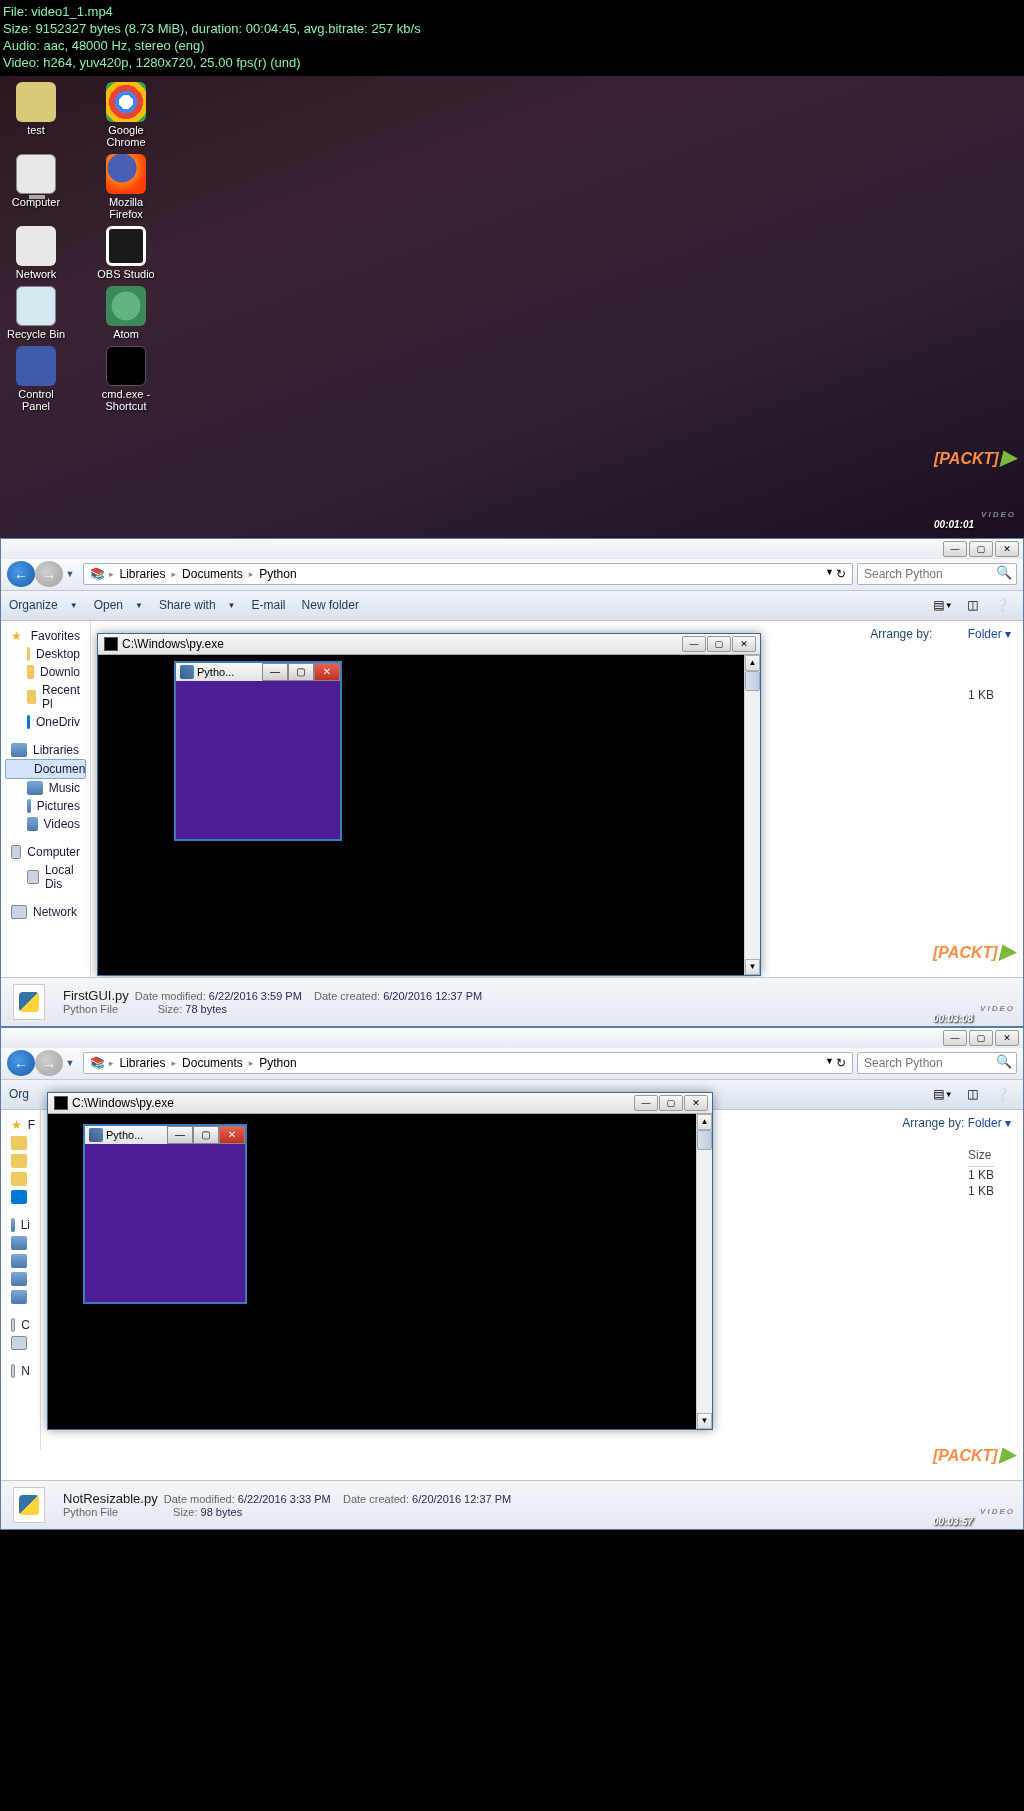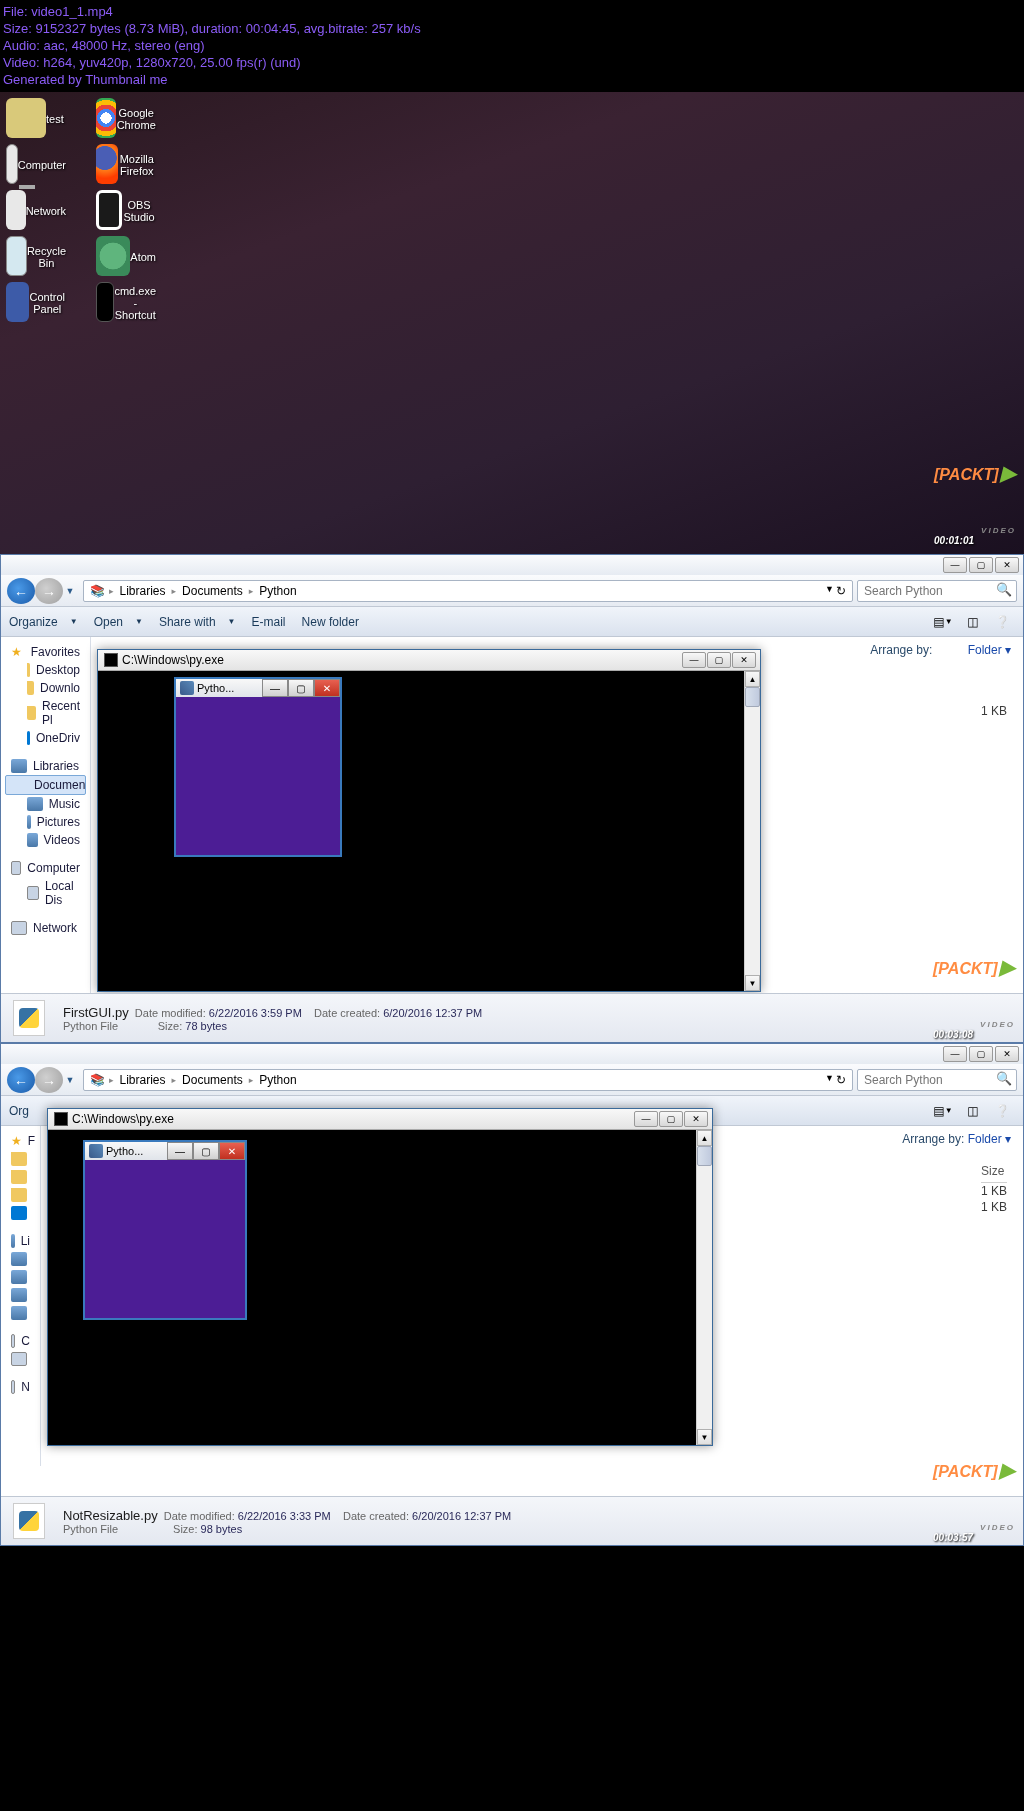--- a/index.html
+++ b/index.html
@@ -1,23 +1,23 @@
 <!DOCTYPE html>
 <html><head>
 <meta charset="utf-8">
 <style>
 * { margin: 0; padding: 0; box-sizing: border-box; font-family: "Segoe UI", Tahoma, sans-serif; }
 body { background: #000; width: 1024px; }
 
-.info-header { color: #8b5cf6; font-size: 13px; padding: 4px 3px; line-height: 1.3; font-family: "Segoe UI", sans-serif; }
+.info-header { color: #86efac; font-size: 13px; padding: 4px 3px; line-height: 1.3; font-family: "Segoe UI", sans-serif; }
 
 .desktop { height: 531px; background: linear-gradient(160deg, #2a1820 0%, #3a2232 30%, #2e1f32 65%, #1a1020 100%); position: relative; }
 .desktop-icons { position: absolute; top: 0; left: 0; display: flex; flex-direction: column; gap: 6px; padding: 6px; }
 .icon-row { display: flex; gap: 30px; }
-.desktop-icon { display: flex; flex-direction: row; align-items: center; width: 60px; text-align: center; cursor: pointer; }
+.desktop-icon { display: flex; flex-direction: column; align-items: center; width: 60px; text-align: center; cursor: pointer; }
 .desktop-icon .ico { width: 40px; height: 40px; border-radius: 6px; display: flex; align-items: center; justify-content: center; font-size: 22px; }
 .desktop-icon .lbl { color: #fff; font-size: 11px; text-shadow: 1px 1px 2px #000; margin-top: 2px; }
 .ico-test { background: #d9c97a; }
 .ico-chrome { background: radial-gradient(circle at 50% 50%, #fff 25%, #4285f4 25% 40%, #ea4335 40% 60%, #fbbc05 60% 80%, #34a853 80%); border-radius: 50%; }
 .ico-computer { background: #e8e8e8; border: 1px solid #888; position: relative; }
 .ico-computer::after { content: ''; position: absolute; bottom: -6px; left: 12px; width: 16px; height: 4px; background: #aaa; }
 .ico-firefox { background: radial-gradient(circle at 40% 35%, #4a5eb5 40%, #ff7a18 42%, #ff3d00 70%); border-radius: 50%; }
 .ico-network { background: #e8e8e8; }
 .ico-obs { background: #1a1a1a; border: 3px solid #fff; border-radius: 50%; }
 .ico-recycle { background: #d4e8f0; border: 1px solid #888; }
@@ -58,21 +58,21 @@
 .sb-item.selected { background: #d4e4f8; border: 1px solid #7aa8d8; border-radius: 2px; }
 .sb-icon { width: 16px; height: 14px; display: inline-block; }
 .sb-star { color: #f0b020; }
 .sb-folder { background: #f0c860; border-radius: 0 2px 2px 2px; }
 .sb-lib { background: linear-gradient(#7aa8d8, #4a78a8); border-radius: 2px; }
 .sb-drive { background: #c8d4e4; border: 1px solid #888; border-radius: 2px; }
 .sb-onedrive { background: #0078d4; border-radius: 2px; }
 
 .file-area { flex: 1; position: relative; background: #fff; }
 .arrange-by { position: absolute; right: 12px; top: 6px; font-size: 12px; color: #2a4a6a; }
-.size-col { position: absolute; right: 16px; top: 38px; font-size: 12px; color: #3a3a3a; }
+.size-col { position: absolute; right: 29px; top: 38px; font-size: 12px; color: #3a3a3a; }
 .col-header { border-bottom: 1px solid #d0d0d0; padding-bottom: 4px; color: #555; }
 .size-entry { text-align: right; padding: 1px 0; }
 
 .cmd-window { position: absolute; background: #fdfdfd; border: 1px solid #3a6a9a; box-shadow: 0 0 10px rgba(0,0,0,0.4); }
 .cmd-title { background: linear-gradient(#f8f8f8, #e4e4e4); border-bottom: 1px solid #aaa; padding: 3px 6px; font-size: 12px; display: flex; align-items: center; gap: 4px; }
 .cmd-title-icon { width: 14px; height: 14px; background: #000; border: 1px solid #555; }
 .cmd-controls { position: absolute; right: 4px; top: 2px; display: flex; gap: 1px; }
 .cmd-content { background: #000; position: relative; }
 
 .tk-window { position: absolute; background: #4c1d95; border: 2px solid #3a7abd; box-shadow: 0 0 6px rgba(0,0,0,0.3); }
@@ -95,21 +95,20 @@
 .sb-thumb { background: linear-gradient(90deg, #d8e0ec, #c0cade); border: 1px solid #a0a8b8; border-radius: 2px; }
 </style>
 </head>
 <body>
 
 <div class="info-header">
   <div>File: video1_1.mp4</div>
   <div>Size: 9152327 bytes (8.73 MiB), duration: 00:04:45, avg.bitrate: 257 kb/s</div>
   <div>Audio: aac, 48000 Hz, stereo (eng)</div>
   <div>Video: h264, yuv420p, 1280x720, 25.00 fps(r) (und)</div>
-  <div>Generated by Thumbnail me</div>
 </div>
 
 <div class="desktop" style="height:462px;">
   <div class="desktop-icons">
     <div class="icon-row">
       <div class="desktop-icon">
           <div class="ico ico-test"></div>
           <span class="lbl">test</span>
         </div>
       <div class="desktop-icon">

